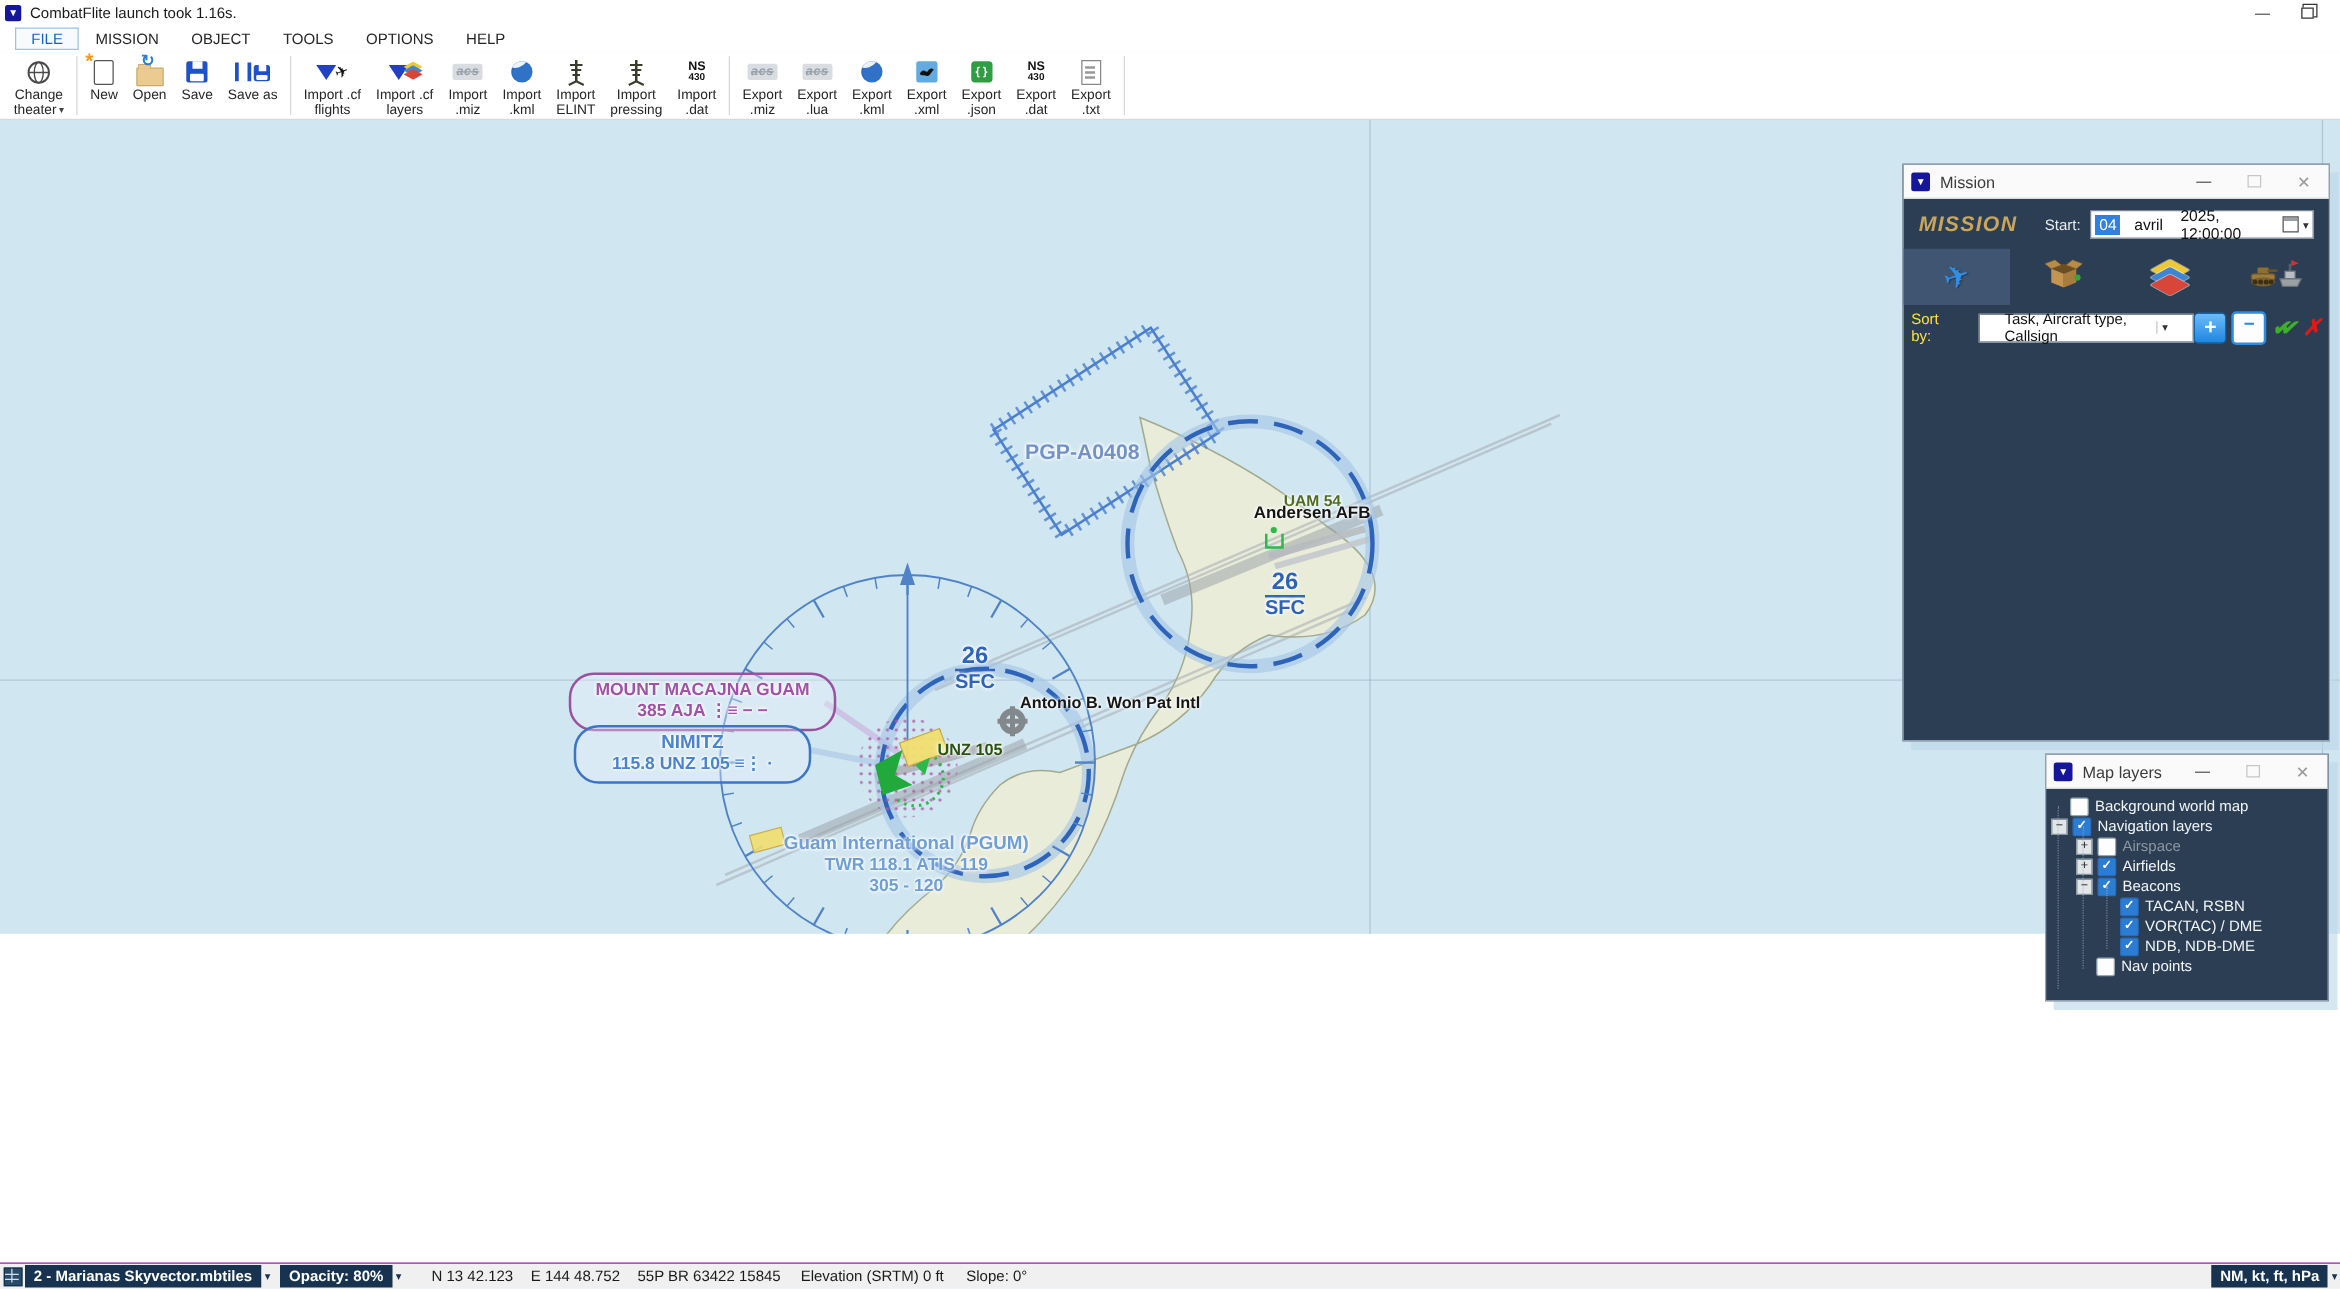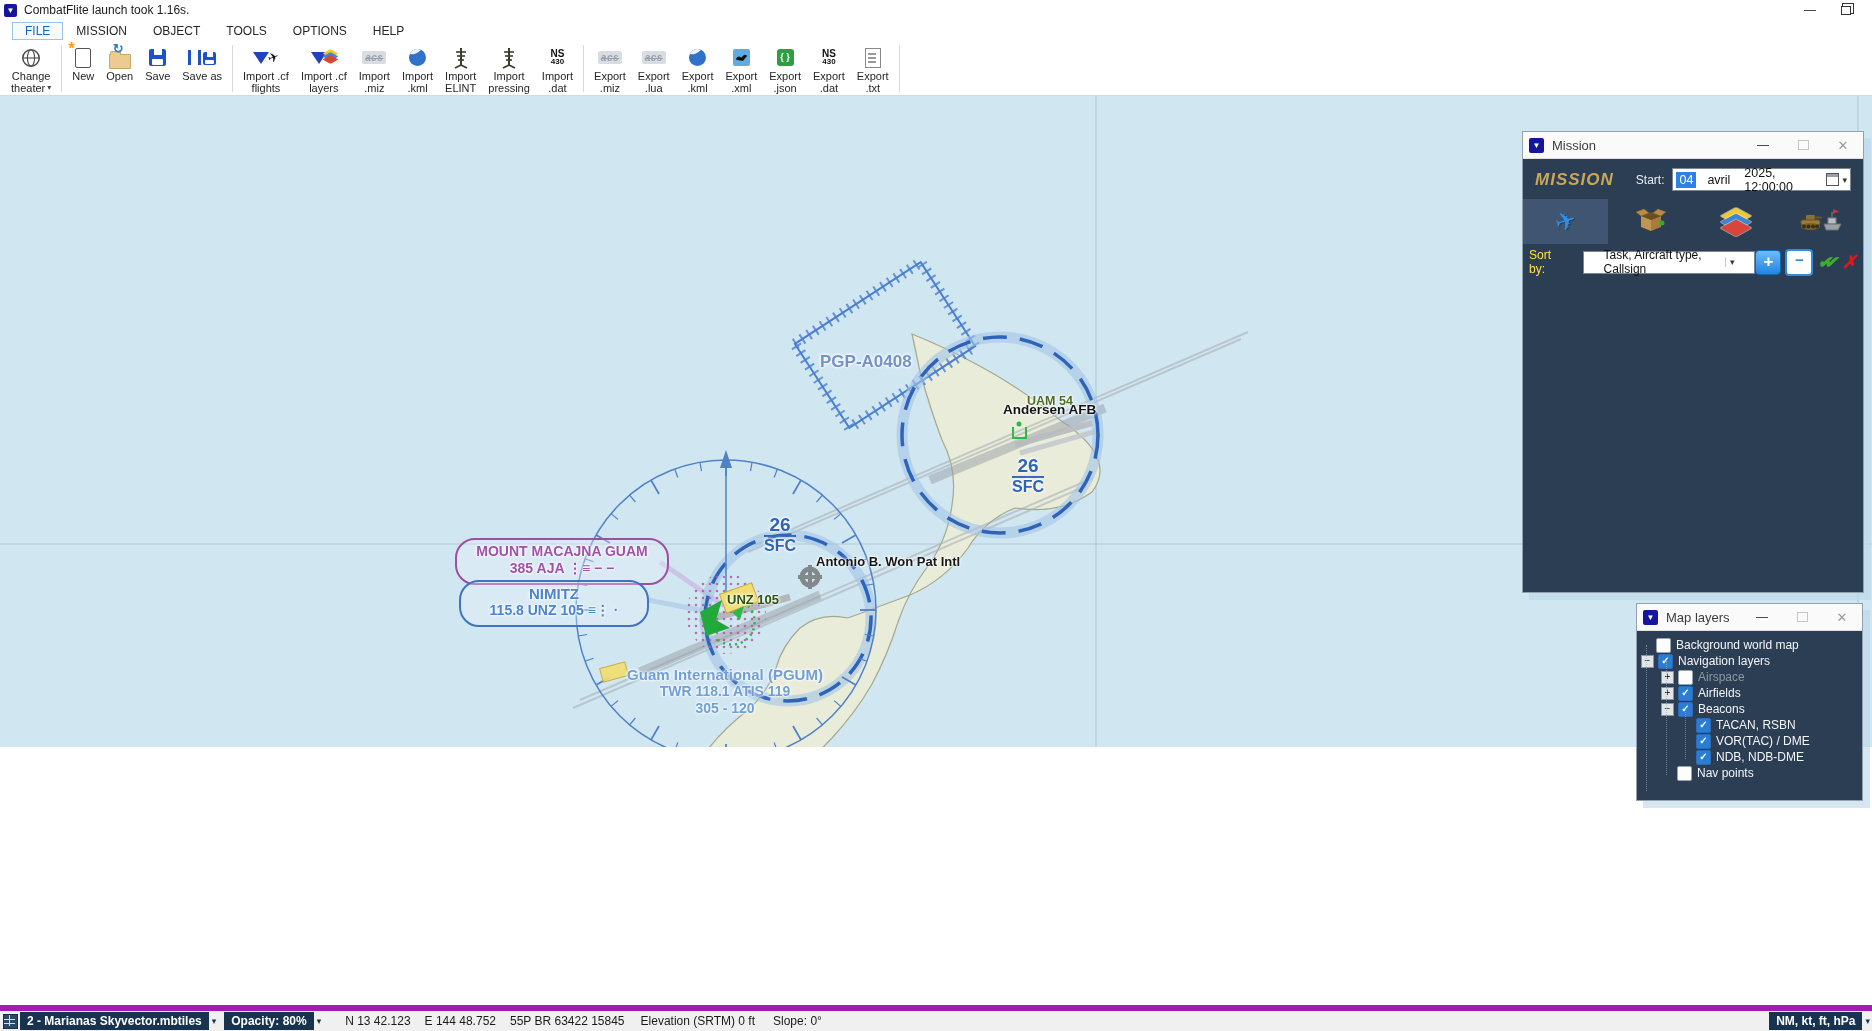--- a/index.html
+++ b/index.html
@@ -114,21 +114,21 @@
   .trow{display:flex;align-items:center;height:16px}
   .exp{width:11px;height:11px;background:#e2e6e9;border:1px solid #8894a0;font-size:10px;line-height:9px;text-align:center;color:#222;flex:0 0 auto}
   .exp.minus::after{content:"−"} .exp.plus::after{content:"+"}
   .cb{width:13px;height:13px;border-radius:2px;background:#fdfdfd;border:1px solid #98a6b2;flex:0 0 auto}
   .cb.on{background:#2b7cd3;border-color:#2b6cb8}
   .cb.on::after{content:"✓";color:#fff;font-size:10px;font-weight:bold;display:block;text-align:center;line-height:12px}
   .tlbl{margin-left:5px}
   .dis{color:#8b97a3}
   .guide{position:absolute;border-left:1px dotted #9fb0bd;opacity:.6}
   
-  .statusbar{position:absolute;left:0;right:0;bottom:0;height:20px;background:#f0f0f0;border-top:6px solid #a21caf;
+  .statusbar{position:absolute;left:0;right:0;bottom:0;height:20px;background:#f0f0f0;border-top:1px solid #a21caf;
              display:flex;align-items:center;font-size:12px;color:#1a1a1a;z-index:30}
   .sb-icon{width:13px;height:13px;margin-left:3px;background:#2a4a6a;border:1px solid #16304a;position:relative}
   .sb-icon::before{content:"";position:absolute;left:0;top:4px;width:11px;height:1px;background:#cfe0ee;box-shadow:0 4px 0 #cfe0ee}
   .sb-icon::after{content:"";position:absolute;left:5px;top:0;width:1px;height:11px;background:#cfe0ee}
   .sb-dark{background:#17334f;color:#fff;font-weight:bold;height:18px;display:flex;align-items:center;padding:0 7px}
   .sb-caret{font-size:9px;color:#17334f;margin-left:3px}
   .sb-t{margin-left:0}
 </style>
 </head>
 <body>
@@ -462,21 +462,21 @@
 
   <div class="mlabel navbox" style="left:455px;top:443px;width:210px;height:40px;border:2px solid #9b51a0;color:#a052a8;font-size:14px;line-height:17px">
     <div>MOUNT MACAJNA GUAM</div>
     <div>385 AJA ⋮≡ − −</div>
   </div>
   <div class="mlabel navbox" style="left:459px;top:485px;width:186px;height:40px;border:2px solid #3e74c4;color:#4a84cc;font-size:14px;line-height:17px">
     <div style="font-size:15px">NIMITZ</div>
     <div>115.8 UNZ 105 ≡⋮ ·</div>
   </div>
 
-  <div class="mlabel" style="left:727px;top:497px;font-size:13px;color:#2a5410">UNZ 105</div>
+  <div class="mlabel" style="left:750px;top:497px;font-size:13px;color:#2a5410">UNZ 105</div>
   <div class="mlabel" style="left:816px;top:459px;font-size:13px;color:#161616">Antonio B. Won Pat Intl</div>
 
   <div class="mlabel blk cblue" style="left:600px;top:571px;width:250px;font-size:14px;line-height:17px">
     <div style="font-size:15px">Guam International (PGUM)</div>
     <div>TWR 118.1 ATIS 119</div>
     <div>305 - 120</div>
   </div>
 
   <div class="mlabel" style="left:876px;top:840px;font-size:46px;color:#a9cae7;text-shadow:none">
     <span>2</span><span style="font-size:26px;vertical-align:14px">3</span>

